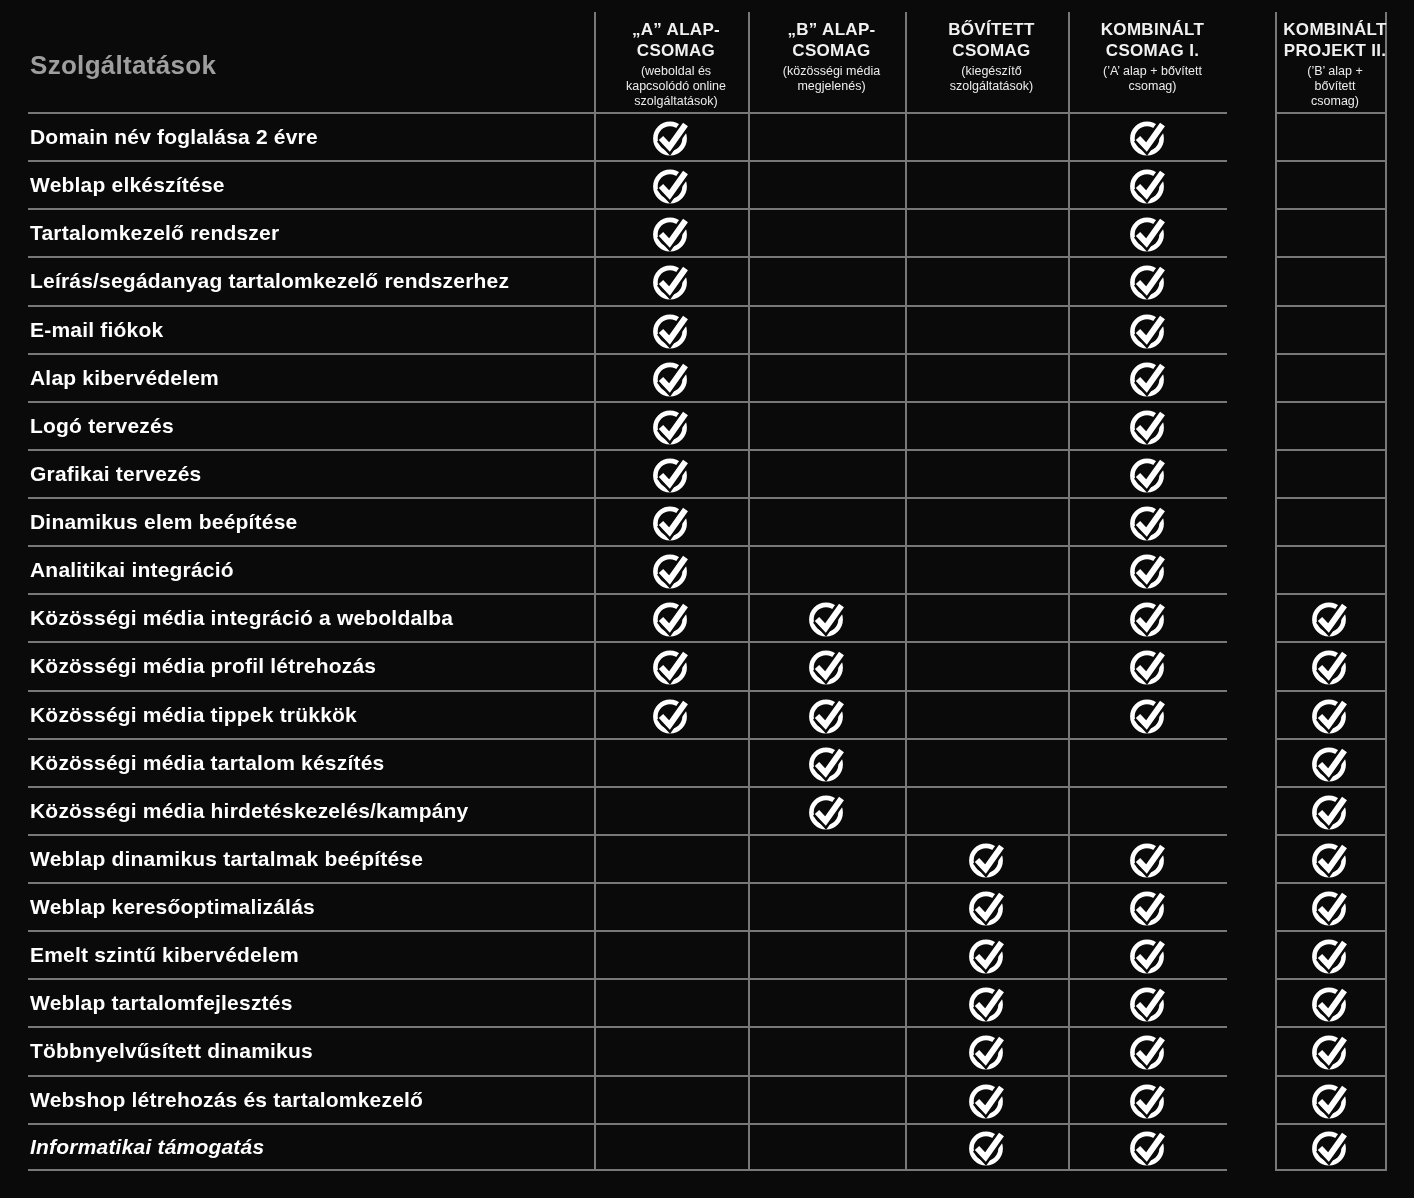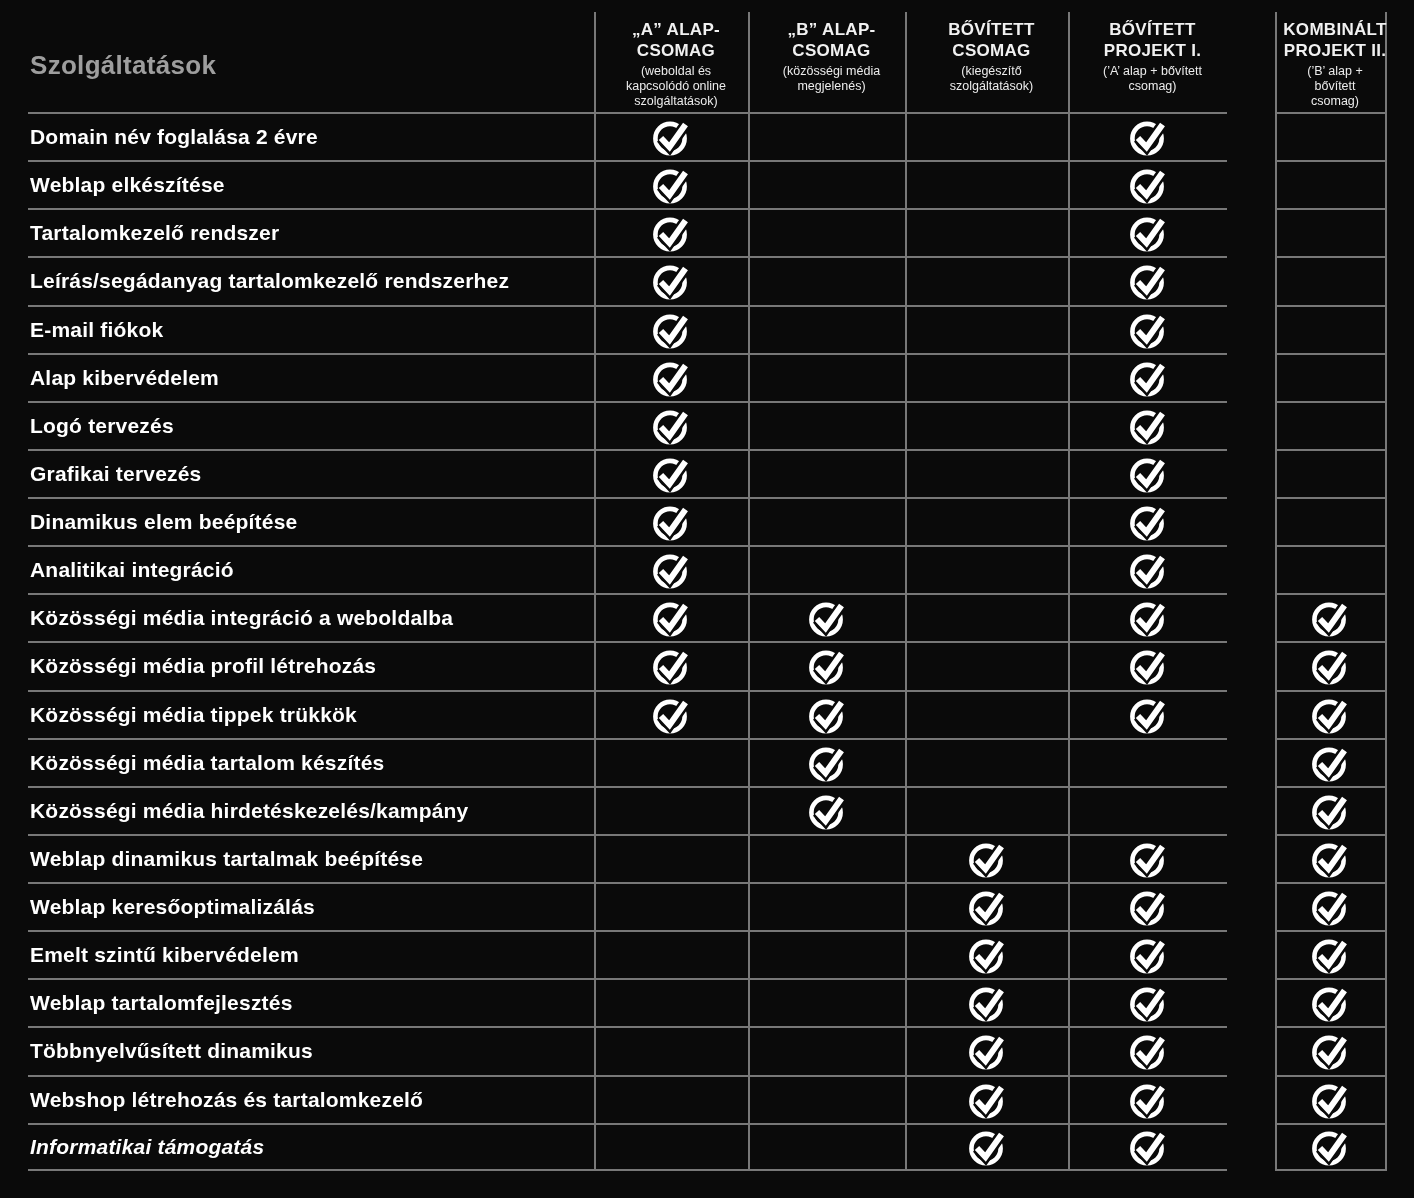--- a/index.html
+++ b/index.html
@@ -80,21 +80,21 @@
       <div class="pkg-title">„B” ALAP-CSOMAG</div>
       <div class="pkg-sub">(közösségi média megjelenés)</div>
     </div>
 
     <div class="cell h-pkg vline">
       <div class="pkg-title">BŐVÍTETT CSOMAG</div>
       <div class="pkg-sub">(kiegészítő szolgáltatások)</div>
     </div>
 
     <div class="cell h-pkg vline">
-      <div class="pkg-title">BŐVÍTETT PROJEKT I.</div>
+      <div class="pkg-title">KOMBINÁLT CSOMAG I.</div>
       <div class="pkg-sub">(’A’ alap + bővített csomag)</div>
     </div>
 
     <div class="cell h-pkg vline vline-r">
       <div class="pkg-title">KOMBINÁLT PROJEKT II.</div>
       <div class="pkg-sub">(’B’ alap + bővített csomag)</div>
     </div>
 
   <div class="cell label-cell hline">Domain név foglalása 2 évre</div>
       <div class="cell check-cell vline hline">

